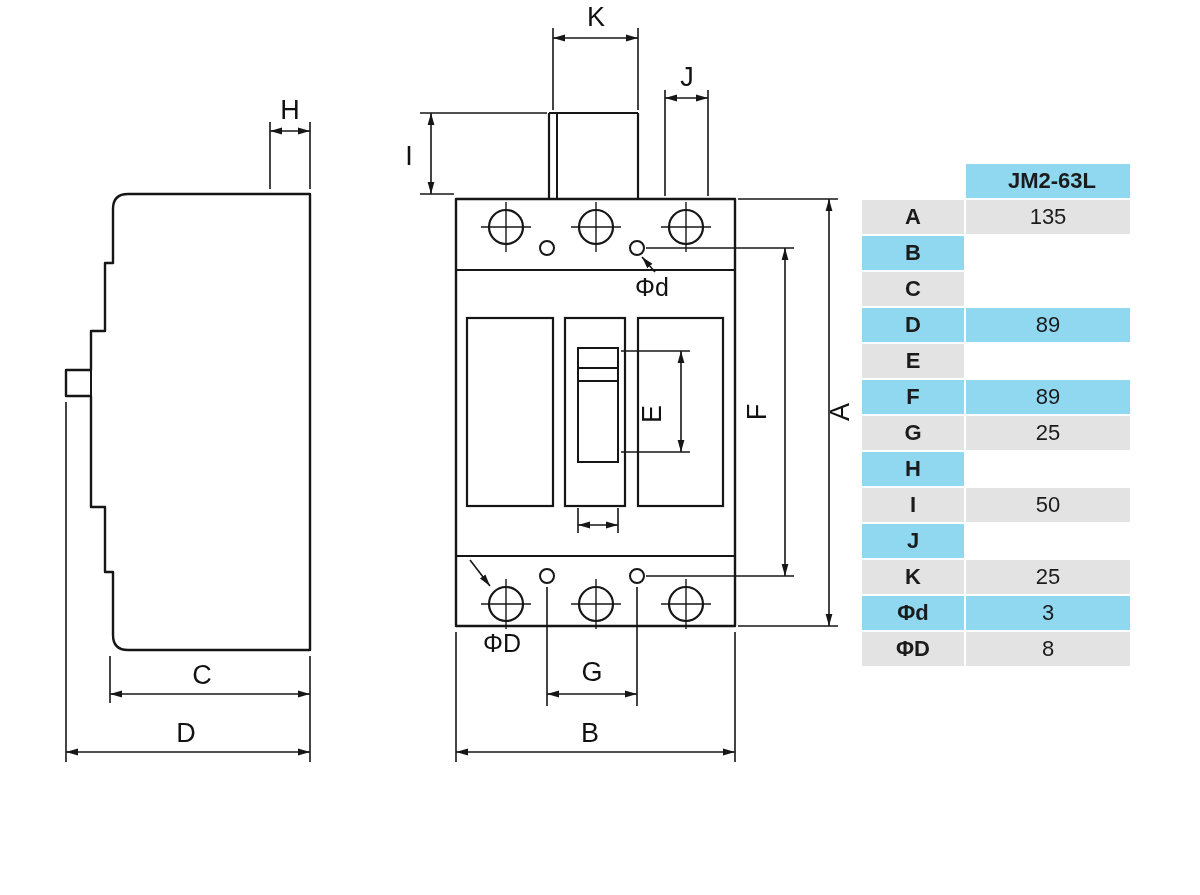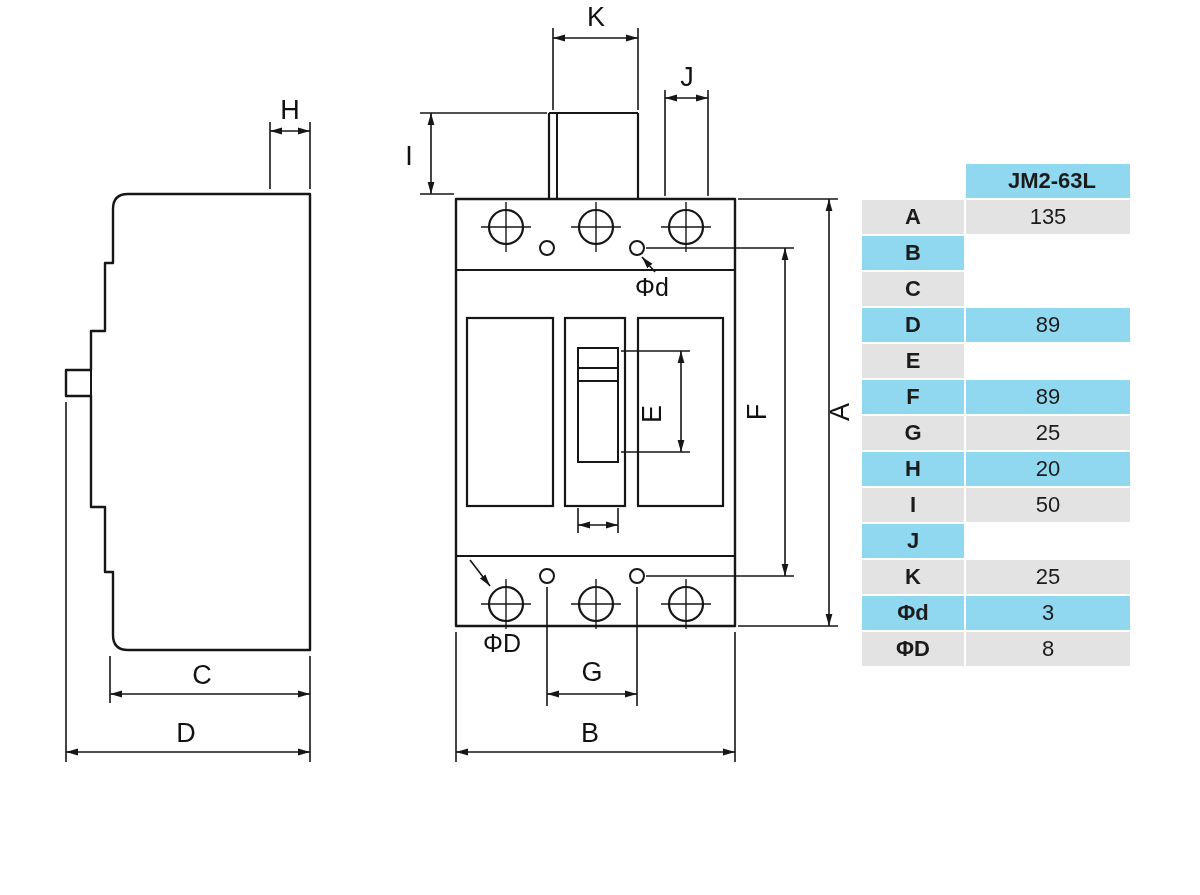--- a/index.html
+++ b/index.html
@@ -195,21 +195,20 @@
     <div class="trow cyan">
       <div class="cell lbl">F</div>
       <div class="cell val">89</div>
     </div>
     <div class="trow gray">
       <div class="cell lbl">G</div>
       <div class="cell val">25</div>
     </div>
     <div class="trow cyan">
       <div class="cell lbl">H</div>
-      <div class="cell val">20</div>
     </div>
     <div class="trow gray">
       <div class="cell lbl">I</div>
       <div class="cell val">50</div>
     </div>
     <div class="trow cyan">
       <div class="cell lbl">J</div>
     </div>
     <div class="trow gray">
       <div class="cell lbl">K</div>

